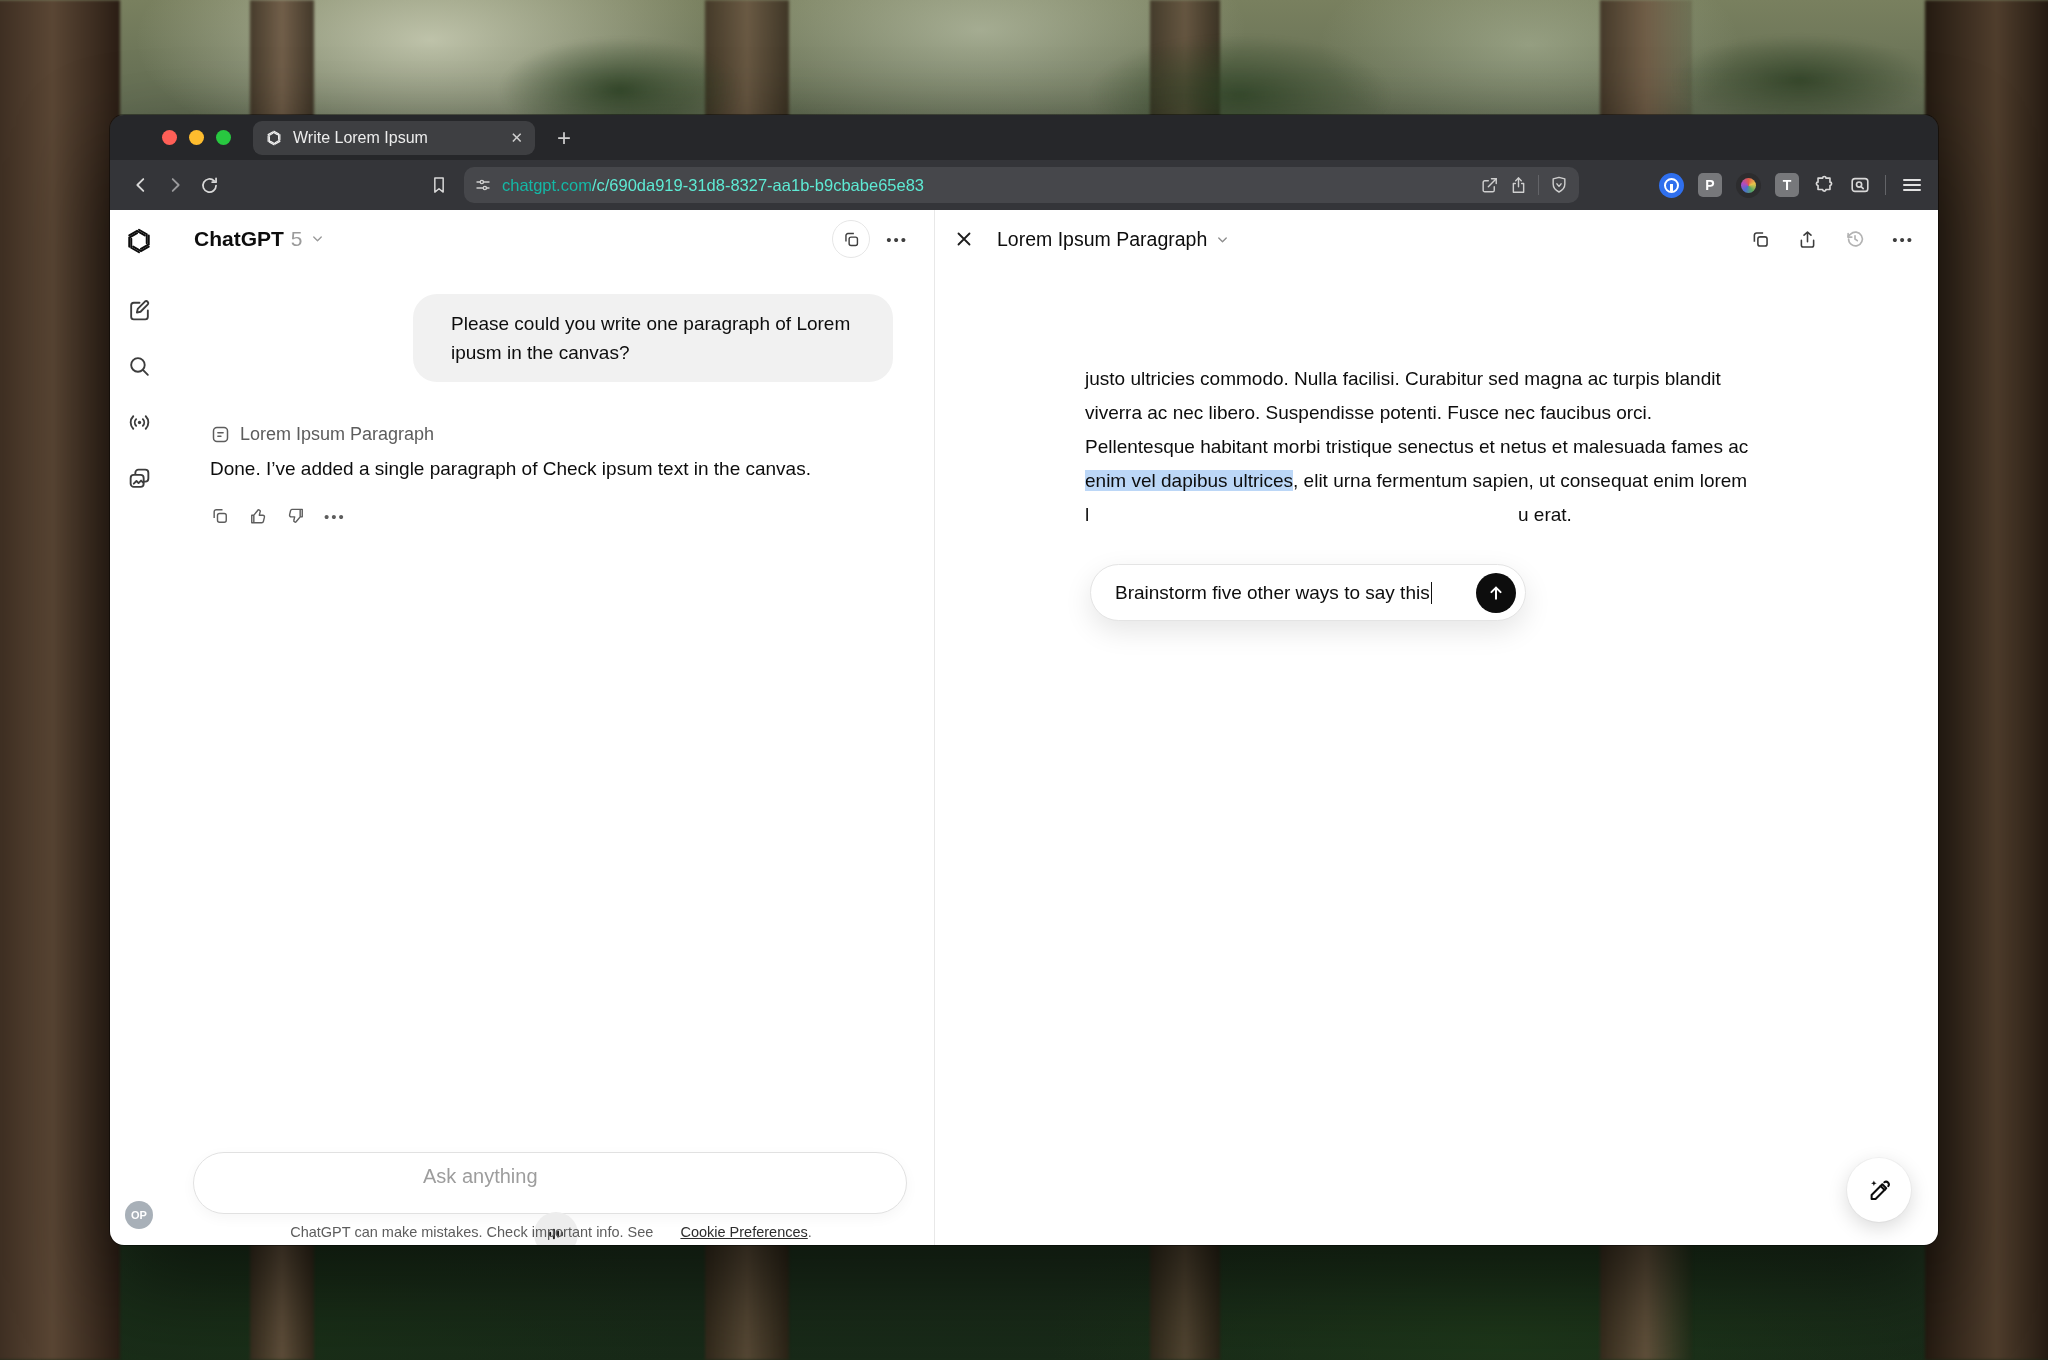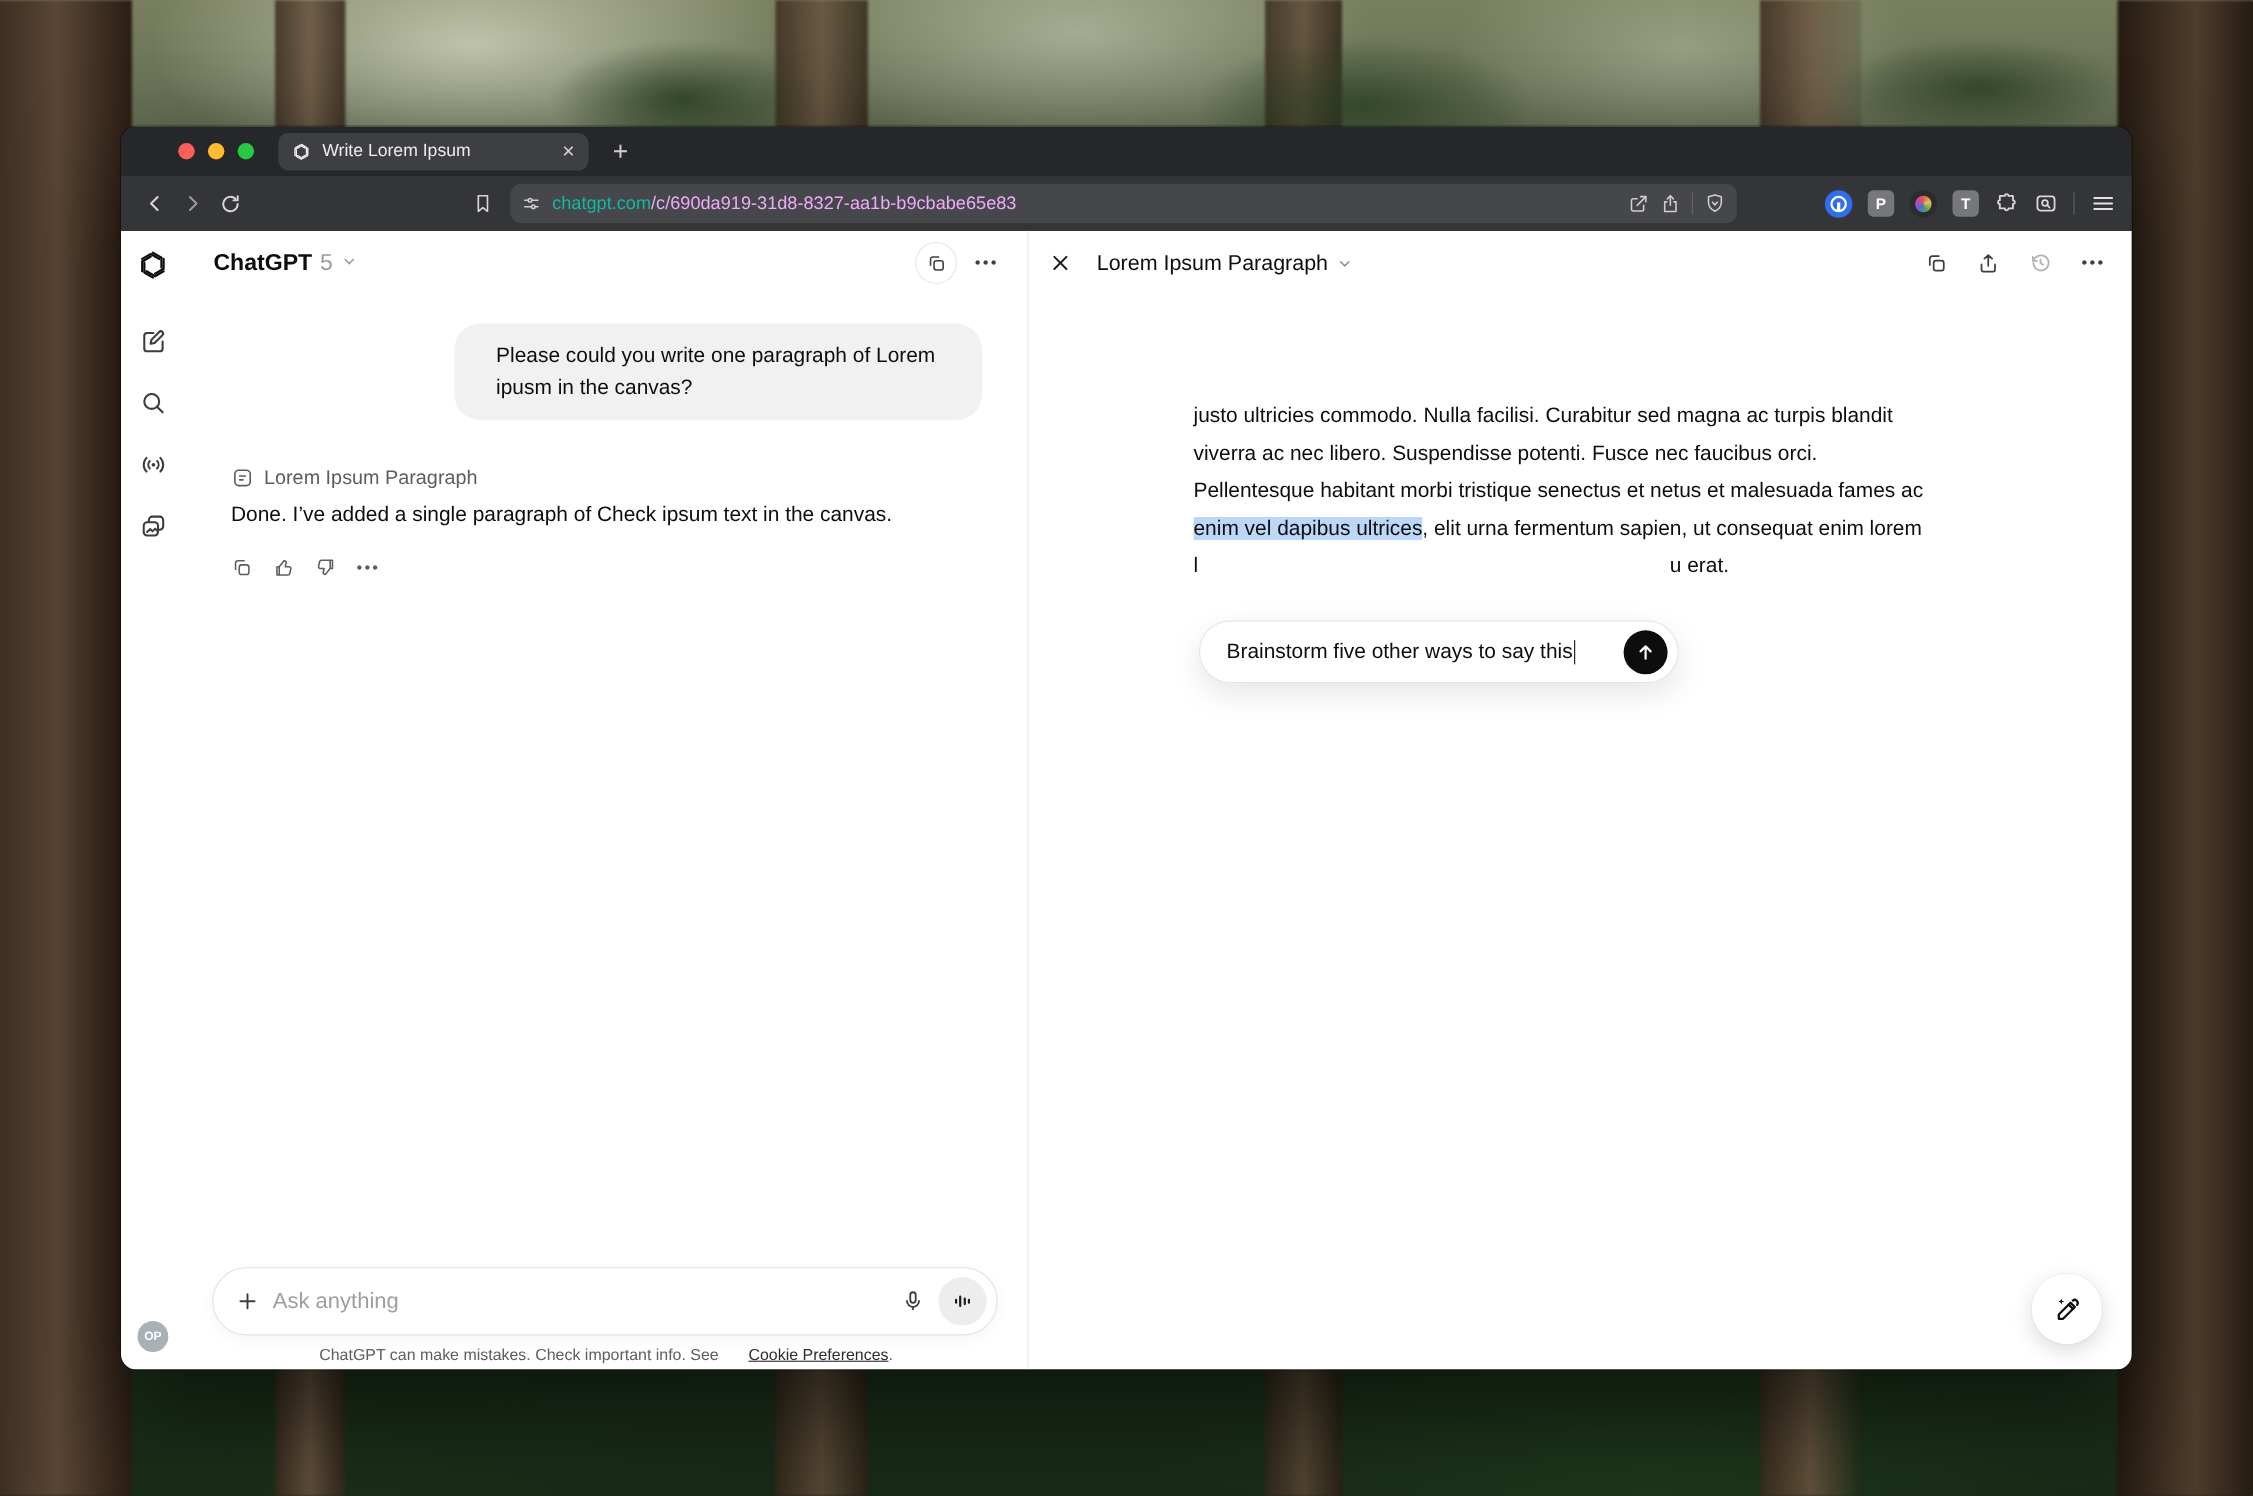--- a/index.html
+++ b/index.html
@@ -42,21 +42,21 @@
   .tab { height:34px; width:282px; background:#3e3f42; border-radius:9px; display:flex; align-items:center; padding:0 12px; gap:10px; }
   .tab-title { color:#ececec; font-size:16px; flex:1; white-space:nowrap; overflow:hidden; }
   .tab-close { color:#cfcfcf; font-size:15px; cursor:default; }
   .newtab { color:#cfcfcf; font-size:24px; font-weight:300; margin-left:22px; }
 
   .toolbar { height:50px; background:#343539; display:flex; align-items:center; flex:none; padding:0 14px; color:#d8d8d8; }
   .tbtn { width:34px; height:34px; display:flex; align-items:center; justify-content:center; border-radius:8px; flex:none; }
   .urlbox { height:36px; width:1115px; margin-left:200px; background:#46474b; border-radius:10px;
     display:flex; align-items:center; padding:0 10px; gap:10px; }
   .url { font-size:16.5px; white-space:nowrap; overflow:hidden; flex:1; }
-  .url .domain { color:#14b8a6; } .url .path { color:#f0abfc; }
+  .url .domain { color:#14b8a6; } .url .path { color:#5eead4; }
   .sep-v { width:1px; height:20px; background:#636468; }
   .extras { display:flex; align-items:center; gap:14px; margin-left:auto; }
   .ext-badge { width:24px; height:24px; border-radius:5px; background:#77787b; color:#fff; font-size:14px; font-weight:bold;
     display:flex; align-items:center; justify-content:center; }
   .onep { width:25px; height:25px; border-radius:50%; background:#2f6fed; display:flex; align-items:center; justify-content:center; }
   .onep .ring { width:15px; height:15px; border:2px solid #fff; border-radius:50%; display:flex; align-items:center; justify-content:center; }
   .onep .bar { width:3px; height:7px; background:#fff; margin-top:4px; }
   .wheel { width:25px; height:25px; border-radius:50%; background:#2c2c2e; position:relative; }
   .wheel::after { content:""; position:absolute; left:5px; top:5px; width:15px; height:15px; border-radius:50%;
     background:conic-gradient(#e05b4b,#e8c24a,#58a85f,#4a6fd0,#b04ac0,#e05b4b); }
@@ -79,21 +79,21 @@
   .dots { font-size:15px; letter-spacing:2px; color:#3f3f3f; }
 
   .bubble { position:absolute; top:84px; right:41px; width:480px; background:#f1f1f1; border-radius:24px;
     padding:15px 38px; font-size:19px; line-height:29px; color:#0d0d0d; }
   .a-chip { position:absolute; top:214px; left:42px; display:flex; align-items:center; gap:9px; color:#5d5d5d; font-size:18px; }
   .a-text { position:absolute; top:248px; left:42px; width:660px; font-size:19px; color:#0d0d0d; }
   .a-actions { position:absolute; top:296px; left:42px; display:flex; align-items:center; gap:18px; color:#5d5d5d; }
 
   .composer { position:absolute; left:25px; top:942px; width:714px; height:62px; background:#fff;
     border:1px solid #e1e1e1; border-radius:31px; box-shadow:0 4px 14px rgba(0,0,0,.04);
-    display:flex; align-items:center; padding:0 9px 0 20px; gap:12px; }
+    display:flex; align-items:center; padding:0 9px 0 20px; gap:12px;flex-direction:column; }
   .composer input { flex:1; border:none; outline:none; font-size:20px; color:#0d0d0d; font-family:inherit; background:transparent; }
   .composer input::placeholder { color:#9d9d9d; }
   .wavebtn { width:44px; height:44px; border-radius:50%; background:#ededed; display:flex; align-items:center; justify-content:center; flex:none; }
   .chat-footer { position:absolute; top:1014px; left:0; width:100%; text-align:center; font-size:14.5px; color:#5d5d5d; }
   .chat-footer a { color:#2d2d2d; text-decoration:underline; cursor:pointer;margin-left:23px; }
 
   .canvas { flex:1; position:relative; border-left:1px solid #e8e8e8; }
   .canvas-header { position:absolute; top:0; left:0; right:0; height:58px; display:flex; align-items:center; padding:0 24px 0 18px; }
   .canvas-title { display:flex; align-items:center; gap:8px; font-size:19.5px; color:#0d0d0d; font-weight:500; margin-left:22px; }
   .canvas-hicons { margin-left:auto; display:flex; align-items:center; gap:26px; color:#3d3d3d; }

